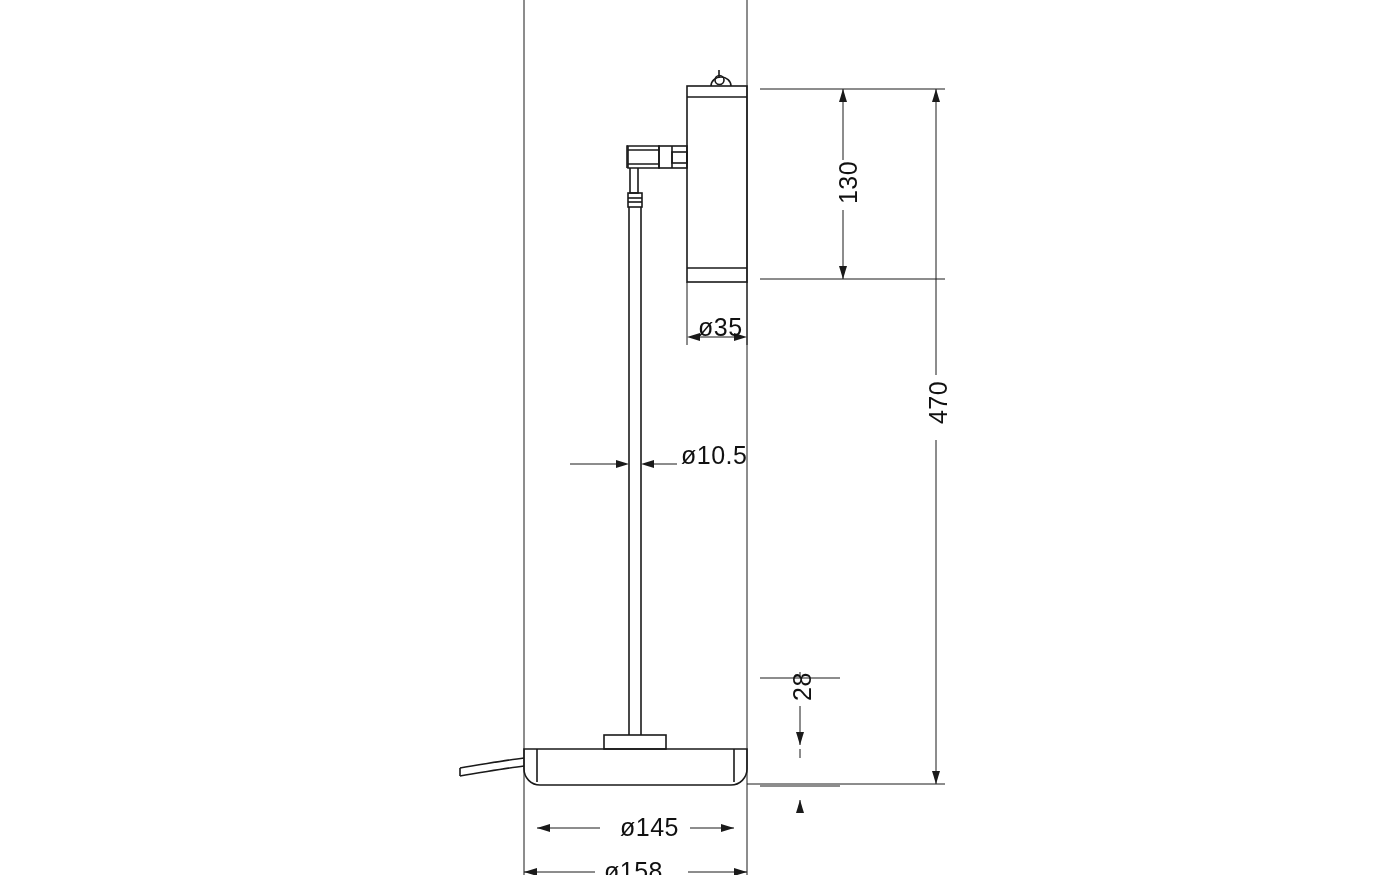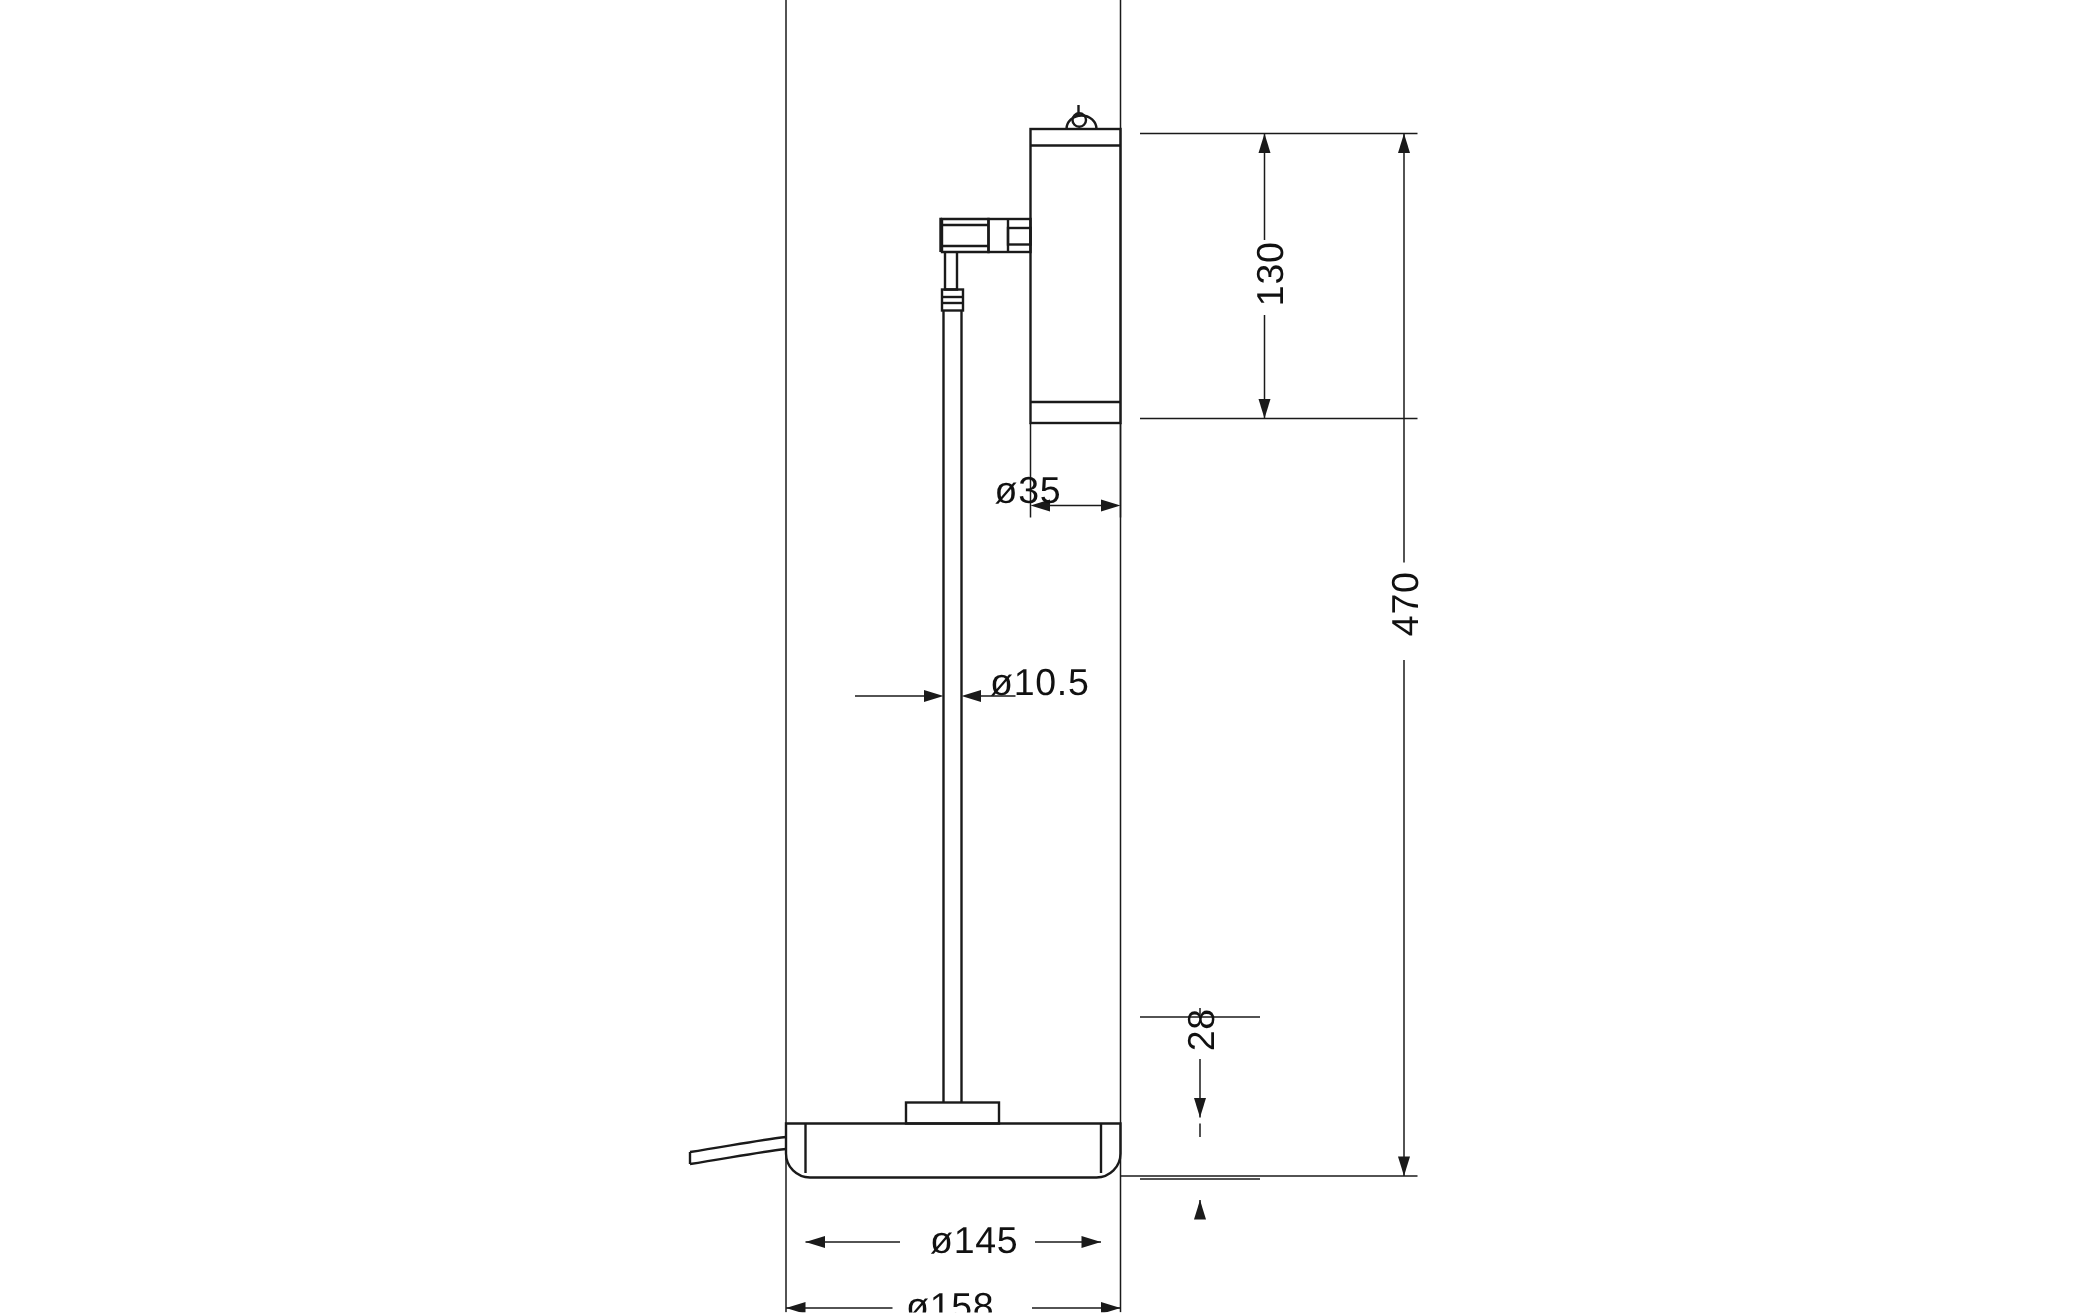--- a/index.html
+++ b/index.html
@@ -159,21 +159,21 @@
 
     </g>
   </svg>
 
   <div class="dimtext rot" style="left:818px; top:168px; width:60px; text-align:center;">130</div>
 
   <div class="dimtext rot" style="left:903px; top:388px; width:70px; text-align:center;">470</div>
 
   <div class="dimtext rot" style="left:775px; top:672px; width:54px; text-align:center;">28</div>
 
-  <div class="dimtext" style="left:663px; top:313px;">ø35</div>
+  <div class="dimtext" style="left:698px; top:313px;">ø35</div>
 
-  <div class="dimtext" style="left:660px; top:441px;">ø10.5</div>
+  <div class="dimtext" style="left:681px; top:441px;">ø10.5</div>
 
   <div class="dimtext" style="left:620px; top:813px;">ø145</div>
 
   <div class="dimtext" style="left:604px; top:857px;">ø158</div>
 
 </div>
 
 </body></html>

